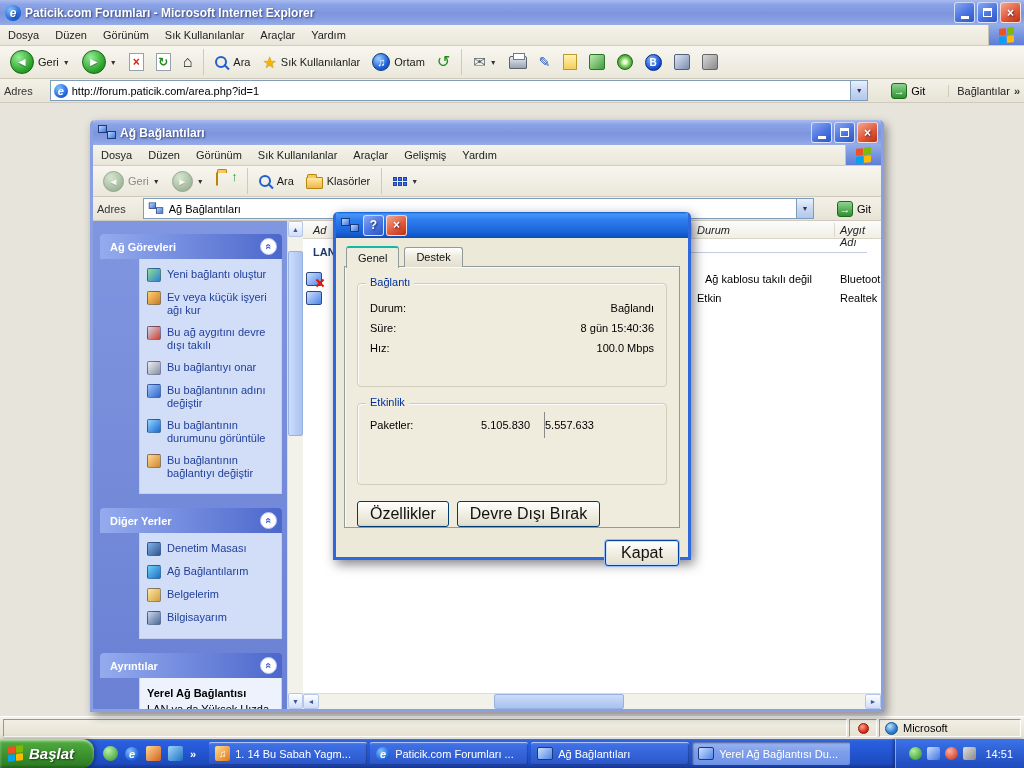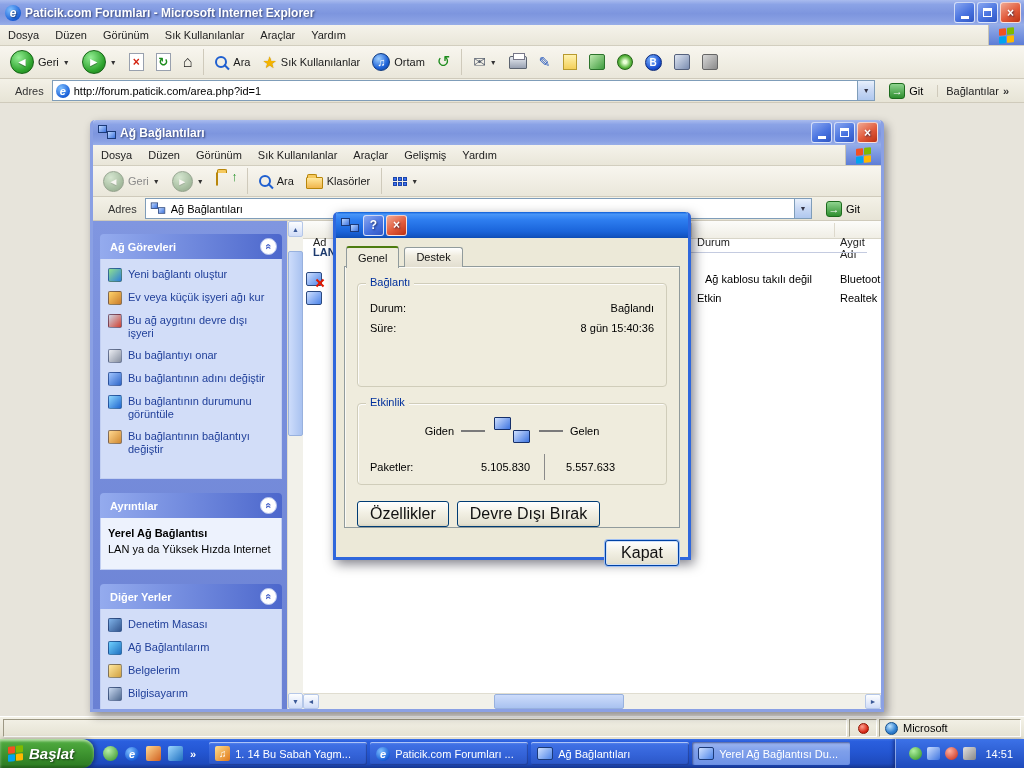--- a/index.html
+++ b/index.html
@@ -66,21 +66,21 @@
   .mag::after { content:""; position:absolute; width:7px; height:2px; background:#1f5fd0; transform:rotate(45deg); right:-5px; bottom:-2px; }
   .folder { width:17px; height:12px; background:linear-gradient(180deg,#ffe89c,#f0b64c); border:1px solid #b8860b;
             border-radius:1px; position:relative; margin-top:3px; }
   .folder::before { content:""; position:absolute; top:-4px; left:0; width:8px; height:3px;
                     background:#f5c95e; border:1px solid #b8860b; border-bottom:none; border-radius:2px 2px 0 0; }
   .up-wrap { position:relative; width:20px; height:17px; }
   .up-arrow { position:absolute; right:-2px; top:-4px; color:#1d8c1d; font-weight:bold; font-size:13px; text-shadow:0 0 1px #fff; }
   .views-ico { display:grid; grid-template-columns:repeat(3,4px); grid-auto-rows:4px; gap:1px; }
   .views-ico i { background:#3a6ff0; border:1px solid #1c44a8; }
 
-  .addrbar { display:flex; align-items:center; gap:8px; padding:2px 15px; height:24px;
+  .addrbar { display:flex; align-items:center; gap:17px; padding:2px 4px; height:24px;
              background:linear-gradient(180deg,#f3f1e7,#e7e4d6); border-bottom:1px solid #cfcabb; flex:0 0 auto; }
   .addr-label { color:#333; }
   .addr-field { flex:1; height:21px; background:#fff; border:1px solid #7F9DB9; display:flex; align-items:center;
                 gap:4px; padding-left:3px; overflow:hidden; }
   .addr-text { flex:1; white-space:nowrap; overflow:hidden; }
   .dropbtn { width:17px; align-self:stretch; border-left:1px solid #7F9DB9; color:#334;
              background:linear-gradient(180deg,#e8f0fc,#c8d8f4 50%,#b0c8ee); display:flex; align-items:center;
              justify-content:center; font-size:7px; }
   .e-ico { width:14px; height:14px; border-radius:50%; color:#fff; flex:0 0 auto;
            background:radial-gradient(circle at 35% 30%,#7fc0ff,#1a60d8 70%,#0e3f9e); display:flex; align-items:center;
@@ -110,21 +110,21 @@
              box-shadow:3px 4px 10px rgba(0,0,20,.4); z-index:2; background:#fff; }
   .net-content { flex:1; display:flex; overflow:hidden; background:#fff; }
   .sidebar { flex:0 0 194px; background:linear-gradient(180deg,#8096e0,#6a81d4); padding:13px 5px 0 7px; overflow:hidden; }
   .panel { margin-bottom:14px; border-radius:4px 4px 0 0; }
   .panel-hd { height:25px; display:flex; align-items:center; justify-content:space-between; padding:0 5px 0 10px;
               color:#fff; font-weight:bold; border-radius:4px 4px 0 0;
               background:linear-gradient(90deg,#94abee,#4c67cc); }
   .chev-btn { width:17px; height:17px; border-radius:50%; background:#fff; color:#4460c8; display:flex;
               align-items:center; justify-content:center; font-weight:bold; border:1px solid #b9c6ef; }
   .chev-btn span { display:inline-block; transform:rotate(90deg); font-size:11px; line-height:1; }
-  .panel-bd { background:#d2ddf8; border:1px solid #c2cff2; border-top:none; padding:9px 7px 13px; }
+  .panel-bd { background:#d2ddf8; border:1px solid #c2cff2; border-top:none; padding:9px 7px 4px;margin-left:39px; }
   .panel-bd.lighter { background:#edf2fd; }
   .side-item { display:flex; gap:6px; margin-bottom:9px; color:#21409A; line-height:13px; cursor:pointer; }
   .ticon { flex:0 0 14px; width:14px; height:14px; border-radius:2px; border:1px solid rgba(20,40,90,.45); margin-top:0; }
   .tc1{background:linear-gradient(135deg,#8fe08f,#2f7fd8);} .tc2{background:linear-gradient(135deg,#ffd36b,#c97b2a);}
   .tc3{background:linear-gradient(135deg,#cfd8e8,#d04030);} .tc4{background:linear-gradient(135deg,#eceef4,#8890a0);}
   .tc5{background:linear-gradient(135deg,#9fc4ff,#2f66c8);} .tc6{background:linear-gradient(135deg,#8fd8ff,#1f66d0);}
   .tc7{background:linear-gradient(135deg,#ffd890,#d08830);}
   .pc1{background:linear-gradient(135deg,#7fb2e8,#33568f);} .pc2{background:linear-gradient(135deg,#6fd0ff,#1f70c0);}
   .pc3{background:linear-gradient(135deg,#ffe8a0,#d0a040);} .pc4{background:linear-gradient(135deg,#c8d8f0,#506a90);}
   .detail-name { font-weight:bold; margin-bottom:4px; color:#000; }
@@ -132,21 +132,21 @@
 
   .vscroll { flex:0 0 16px; display:flex; flex-direction:column; background:#f2f1ea; border-left:1px solid #e0ddd0; }
   .scroll-btn { flex:0 0 16px; display:flex; align-items:center; justify-content:center; font-size:7px; color:#3b5998;
                 background:linear-gradient(180deg,#fdfeff,#d0dcf8); border:1px solid #b5c7e8; border-radius:2px; }
   .vtrack { flex:1; position:relative; }
   .vthumb { position:absolute; left:0; right:0; top:14px; height:185px;
             background:linear-gradient(90deg,#cddcfb,#a9c2f0); border:1px solid #98b1de; border-radius:2px; }
   .list { flex:1; position:relative; background:#fff; overflow:hidden; }
   .lv-header { position:absolute; top:0; left:0; right:0; height:18px;
                background:linear-gradient(180deg,#fcfcfa,#f0eee5); border-bottom:1px solid #d8d5c8; }
-  .hcell { position:absolute; top:15px; color:#222; }
+  .hcell { position:absolute; top:3px; color:#222;font-style:italic; }
   .hsep { position:absolute; top:2px; width:1px; height:14px; background:#ddd9cc; }
   .group-row { position:absolute; top:25px; left:10px; right:14px; display:flex; align-items:center; gap:8px; }
   .group-label { font-weight:bold; color:#1c3a6e; }
   .group-line { flex:1; height:1px; background:#c4cbe0; }
   .lrow { position:absolute; left:0; right:0; height:17px; }
   .cell { position:absolute; top:2px; white-space:nowrap; }
   .conn-ico { position:absolute; left:3px; top:1px; width:16px; height:14px; border:1px solid #2c4a80; border-radius:2px;
               background:linear-gradient(135deg,#cfe0ff,#4d84e8); }
   .redx { position:absolute; width:10px; height:2px; background:#e01800; left:8px; top:9px; }
   .rx1 { transform:rotate(45deg); } .rx2 { transform:rotate(-45deg); }
@@ -161,38 +161,38 @@
          box-shadow:3px 4px 12px rgba(0,0,20,.5); z-index:3; background:#ECE9D8; }
   #dlg .titlebar { height:26px; }
   .pcmini { position:relative; width:18px; height:15px; flex:0 0 auto; }
   .pcmini i { position:absolute; width:9px; height:8px; background:linear-gradient(135deg,#bcd6ff,#3d74e0); border:1px solid #1c3a78; }
   .pcmini .m1 { left:0; top:0; } .pcmini .m2 { right:0; bottom:1px; }
   .dlg-body { flex:1; display:flex; flex-direction:column; padding:6px 8px 0; }
   .tabs { position:relative; z-index:2; padding-left:2px; }
   .tab { display:inline-block; padding:3px 11px 4px; border:1px solid #919B9C; border-bottom:none;
          border-radius:3px 3px 0 0; background:linear-gradient(180deg,#ffffff,#f0ede0 40%,#e2ded0);
          position:relative; top:1px; margin-right:2px; color:#111; }
-  .tab.active { background:#EFECDD; border-top:2px solid #4d7c0f; padding-top:4px; top:2px; }
+  .tab.active { background:#EFECDD; border-top:2px solid #14b8a6; padding-top:4px; top:2px; }
   .tabpage { flex:0 0 254px; border:1px solid #919B9C; background:#EFECDD; box-shadow:inset 1px 1px 0 #fbfaf5;
              padding:16px 12px 0; position:relative; z-index:1; }
   .group { position:relative; border:1px solid #d0cdba; border-radius:4px; box-shadow:inset 1px 1px 0 rgba(255,255,255,.85); }
   .group-title { position:absolute; top:-8px; left:8px; background:#EFECDD; padding:0 4px; color:#00309C; }
   .g-conn { height:104px; margin-bottom:16px; padding-top:14px; }
   .crow { display:flex; justify-content:space-between; align-items:center; height:20px; padding:0 12px; }
   .g-act { height:82px; }
   .act-top { display:flex; align-items:center; justify-content:center; gap:7px; margin-top:12px; }
   .dash { width:24px; height:2px; background:#7a7a7a; }
   .pcbig { position:relative; width:40px; height:30px; }
   .pcbig i { position:absolute; width:17px; height:13px; background:linear-gradient(135deg,#cfe0ff,#3d74e0); border:1px solid #16306a; border-radius:1px; }
   .pcbig .m1 { left:2px; top:1px; } .pcbig .m2 { right:2px; bottom:3px; }
   .act-bottom { display:flex; align-items:center; margin-top:8px; padding:0 12px; }
   .pk-label { flex:0 0 92px; }
   .pk-sent { flex:0 0 82px; text-align:right; padding-right:14px; }
   .vdiv { width:1px; height:26px; background:#8a8a8a; }
-  .pk-recv { flex:0 0 70px; text-align:right; }
+  .pk-recv { flex:0 0 70px; text-align:left; }
   .btn-row { display:flex; gap:8px; margin-top:16px; }
   .xp-btn { padding:3px 12px; background:linear-gradient(180deg,#ffffff,#f2f0e4 45%,#e5e2d2 90%,#d8d4c0);
             border:1px solid #7c8aa0; border-radius:3px; font-size:16px; color:#111; }
   .xp-btn.strong { border-color:#003C74; }
   .dlg-bottom { display:flex; justify-content:flex-end; padding:12px 1px 0; }
   .default-btn { border-color:#0042a5; box-shadow:0 0 0 1px #9dbef2, inset 0 0 0 1px #cfe0f8; min-width:74px; }
 
   
   #taskbar { position:absolute; left:0; top:739px; width:1024px; height:29px; display:flex; align-items:stretch; z-index:10;
              background:linear-gradient(180deg,#3c72e8 0%,#2a5fde 8%,#2456d2 45%,#1e4abc 85%,#15358f 100%); }
@@ -480,76 +480,76 @@
             <div class="side-item">
               <span class="ticon tc1"></span>
               <span>Yeni bağlantı oluştur</span>
             </div>
             <div class="side-item">
               <span class="ticon tc2"></span>
               <span>Ev veya küçük işyeri ağı kur</span>
             </div>
             <div class="side-item">
               <span class="ticon tc3"></span>
-              <span>Bu ağ aygıtını devre dışı işyeri</span>
+              <span>Bu ağ aygıtını devre dışı takılı</span>
             </div>
             <div class="side-item">
               <span class="ticon tc4"></span>
               <span>Bu bağlantıyı onar</span>
             </div>
             <div class="side-item">
               <span class="ticon tc5"></span>
               <span>Bu bağlantının adını değiştir</span>
             </div>
             <div class="side-item">
               <span class="ticon tc6"></span>
               <span>Bu bağlantının durumunu görüntüle</span>
             </div>
             <div class="side-item">
               <span class="ticon tc7"></span>
               <span>Bu bağlantının bağlantıyı değiştir</span>
+            </div>
+          </div>
+        </div>
+        <div class="panel">
+          <div class="panel-hd">
+            <span>Diğer Yerler</span>
+            <span class="chev-btn">
+                <span>«</span>
+              </span>
+          </div>
+          <div class="panel-bd">
+            <div class="side-item">
+              <span class="ticon pc1"></span>
+              <span>Denetim Masası</span>
+            </div>
+            <div class="side-item">
+              <span class="ticon pc2"></span>
+              <span>Ağ Bağlantılarım</span>
+            </div>
+            <div class="side-item">
+              <span class="ticon pc3"></span>
+              <span>Belgelerim</span>
+            </div>
+            <div class="side-item">
+              <span class="ticon pc4"></span>
+              <span>Bilgisayarım</span>
             </div>
           </div>
         </div>
         <div class="panel">
           <div class="panel-hd">
             <span>Ayrıntılar</span>
             <span class="chev-btn">
                 <span>«</span>
               </span>
           </div>
           <div class="panel-bd lighter">
             <div class="detail-name">Yerel Ağ Bağlantısı</div>
             <div class="detail-desc">LAN ya da Yüksek Hızda Internet</div>
-          </div>
-        </div>
-        <div class="panel">
-          <div class="panel-hd">
-            <span>Diğer Yerler</span>
-            <span class="chev-btn">
-                <span>«</span>
-              </span>
-          </div>
-          <div class="panel-bd">
-            <div class="side-item">
-              <span class="ticon pc1"></span>
-              <span>Denetim Masası</span>
-            </div>
-            <div class="side-item">
-              <span class="ticon pc2"></span>
-              <span>Ağ Bağlantılarım</span>
-            </div>
-            <div class="side-item">
-              <span class="ticon pc3"></span>
-              <span>Belgelerim</span>
-            </div>
-            <div class="side-item">
-              <span class="ticon pc4"></span>
-              <span>Bilgisayarım</span>
-            </div>
           </div>
         </div>
       </div>
       <div class="vscroll">
         <span class="scroll-btn">
             <span>▲</span>
           </span>
         <span class="vtrack">
             <span class="vthumb"></span>
           </span>
@@ -621,33 +621,27 @@
         <div class="group g-conn">
           <span class="group-title">Bağlantı</span>
           <div class="crow">
             <span>Durum:</span>
             <span>Bağlandı</span>
           </div>
           <div class="crow">
             <span>Süre:</span>
             <span>8 gün 15:40:36</span>
           </div>
+          <div class="crow">
+            <span>Hız:</span>
+            <span>100.0 Mbps</span>
+          </div>
         </div>
         <div class="group g-act">
           <span class="group-title">Etkinlik</span>
-          <div class="act-top">
-            <span>Giden</span>
-            <span class="dash"></span>
-            <span class="pcbig">
-                <i class="m1"></i>
-                <i class="m2"></i>
-              </span>
-            <span class="dash"></span>
-            <span>Gelen</span>
-          </div>
           <div class="act-bottom">
             <span class="pk-label">Paketler:</span>
             <span class="pk-sent">5.105.830</span>
             <span class="vdiv"></span>
             <span class="pk-recv">5.557.633</span>
           </div>
         </div>
         <div class="btn-row">
           <button class="xp-btn strong">Özellikler</button>
           <button class="xp-btn strong">Devre Dışı Bırak</button>

